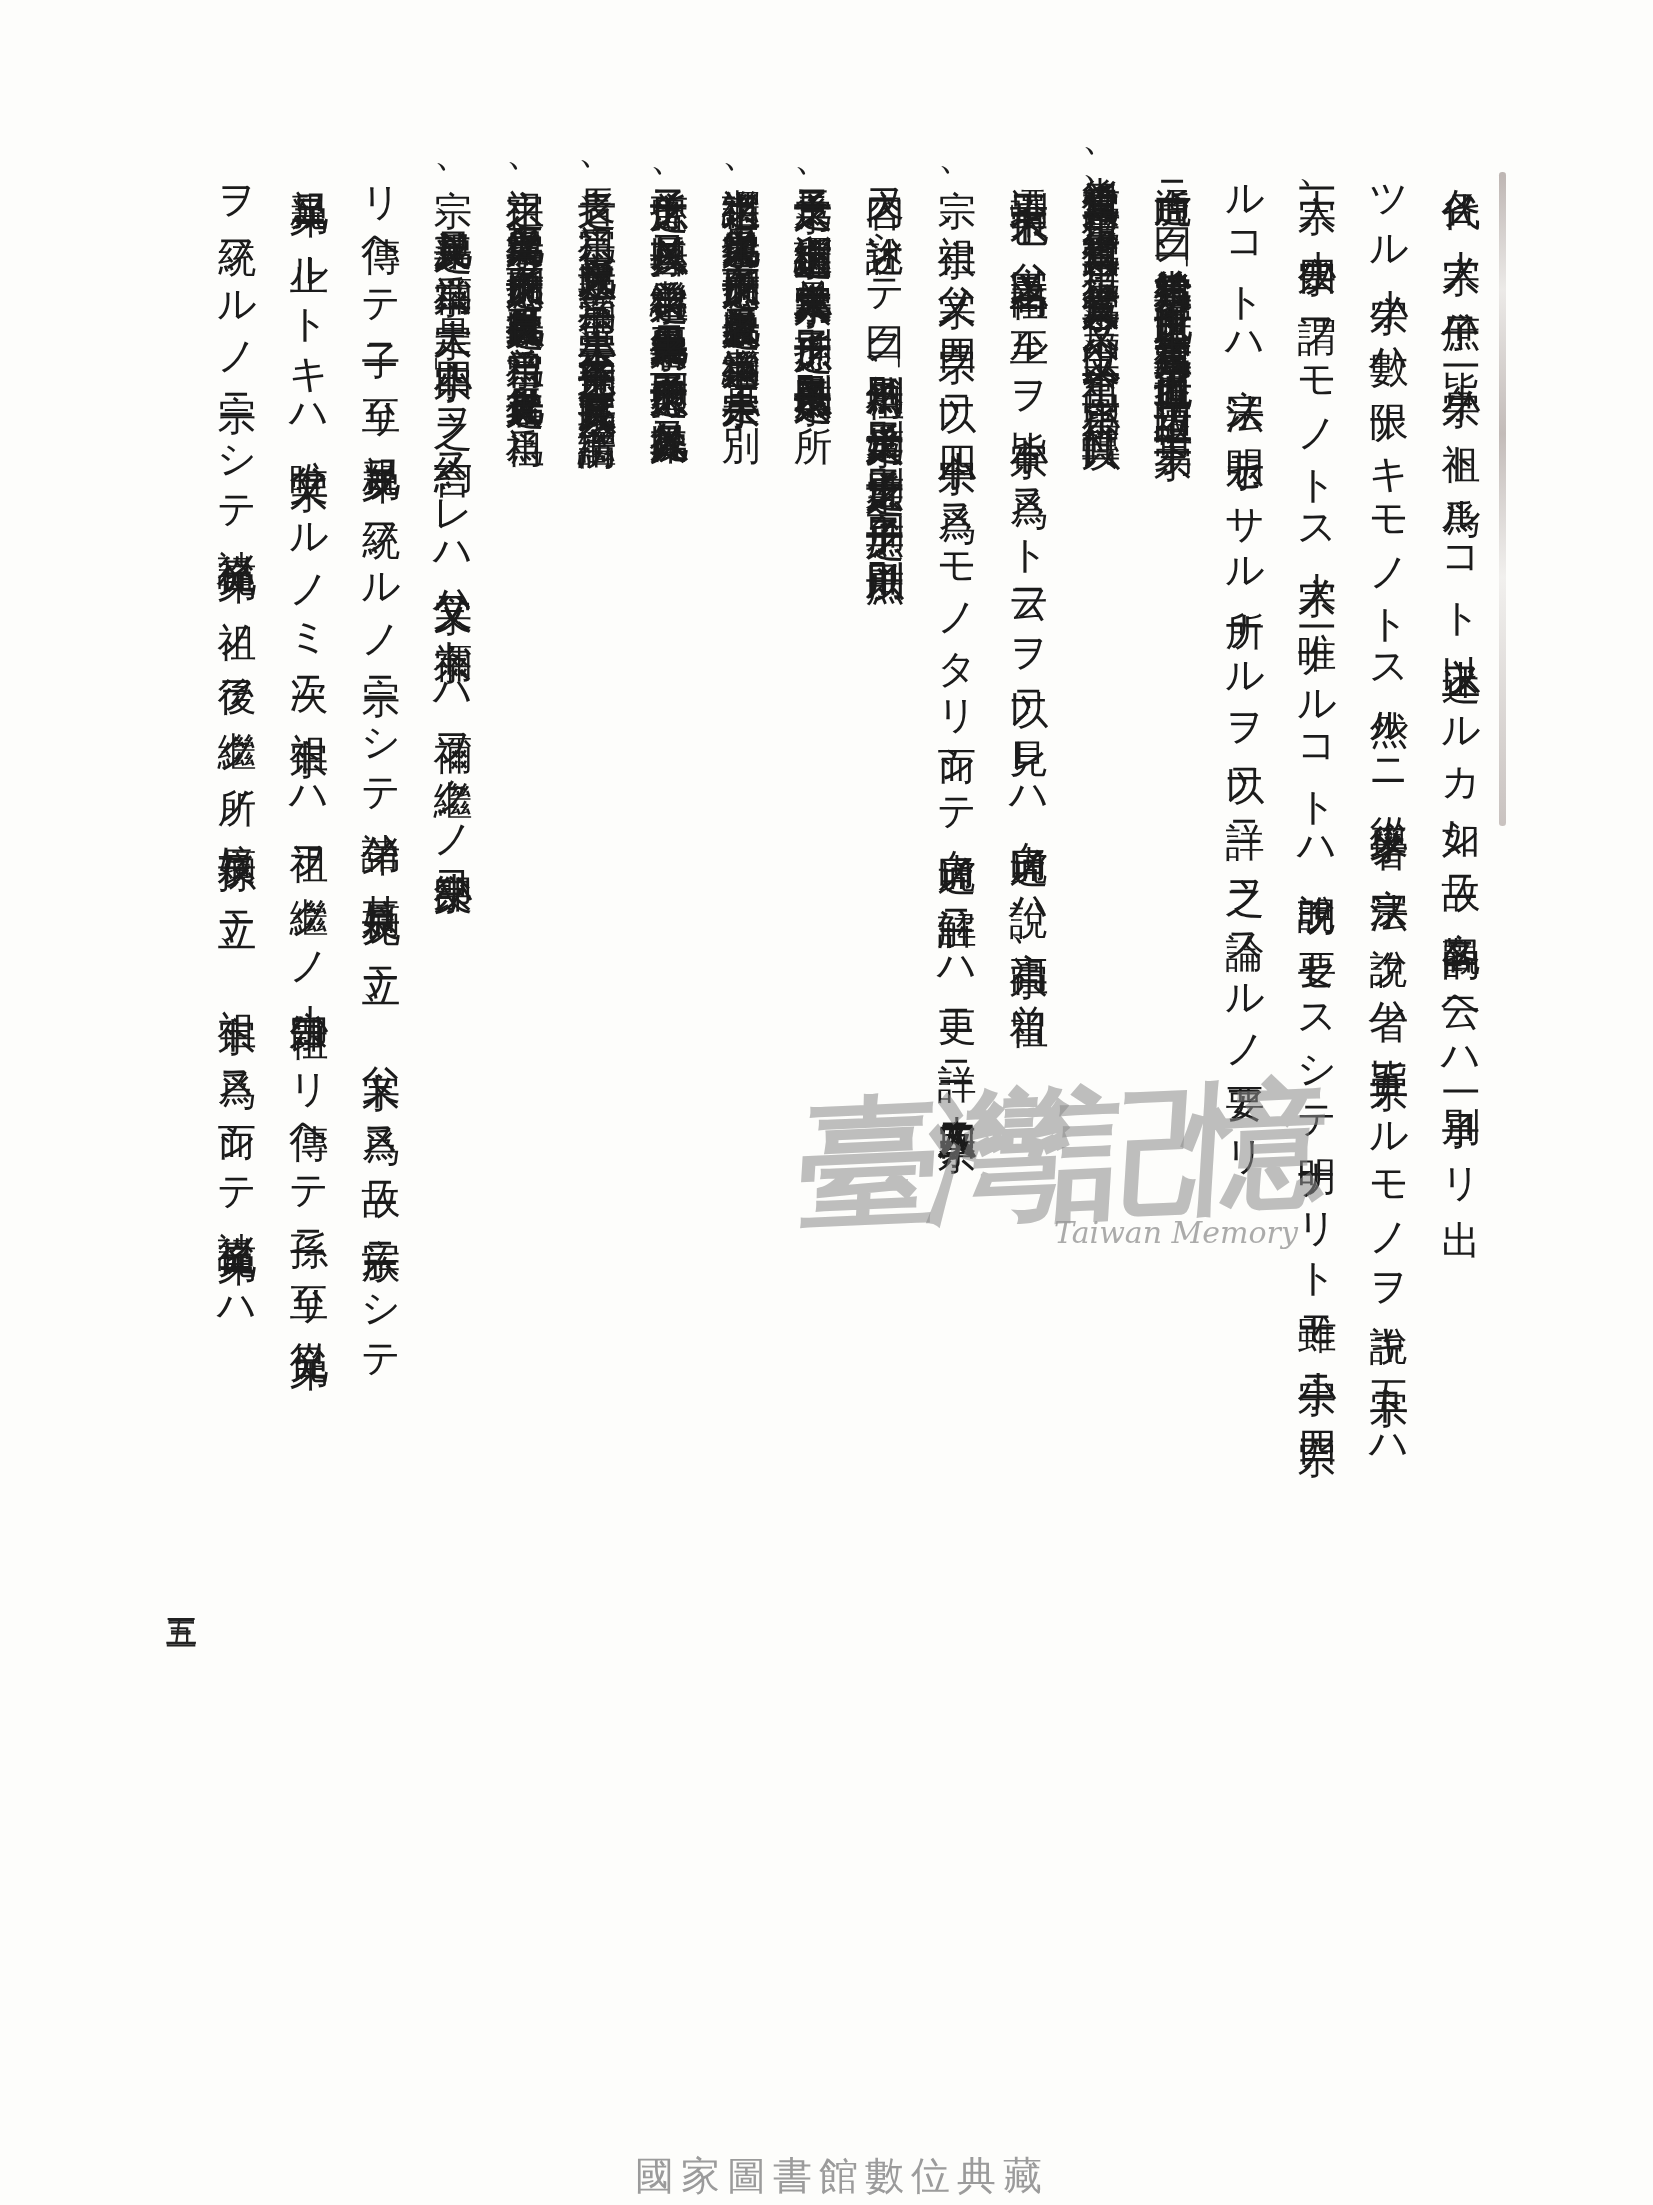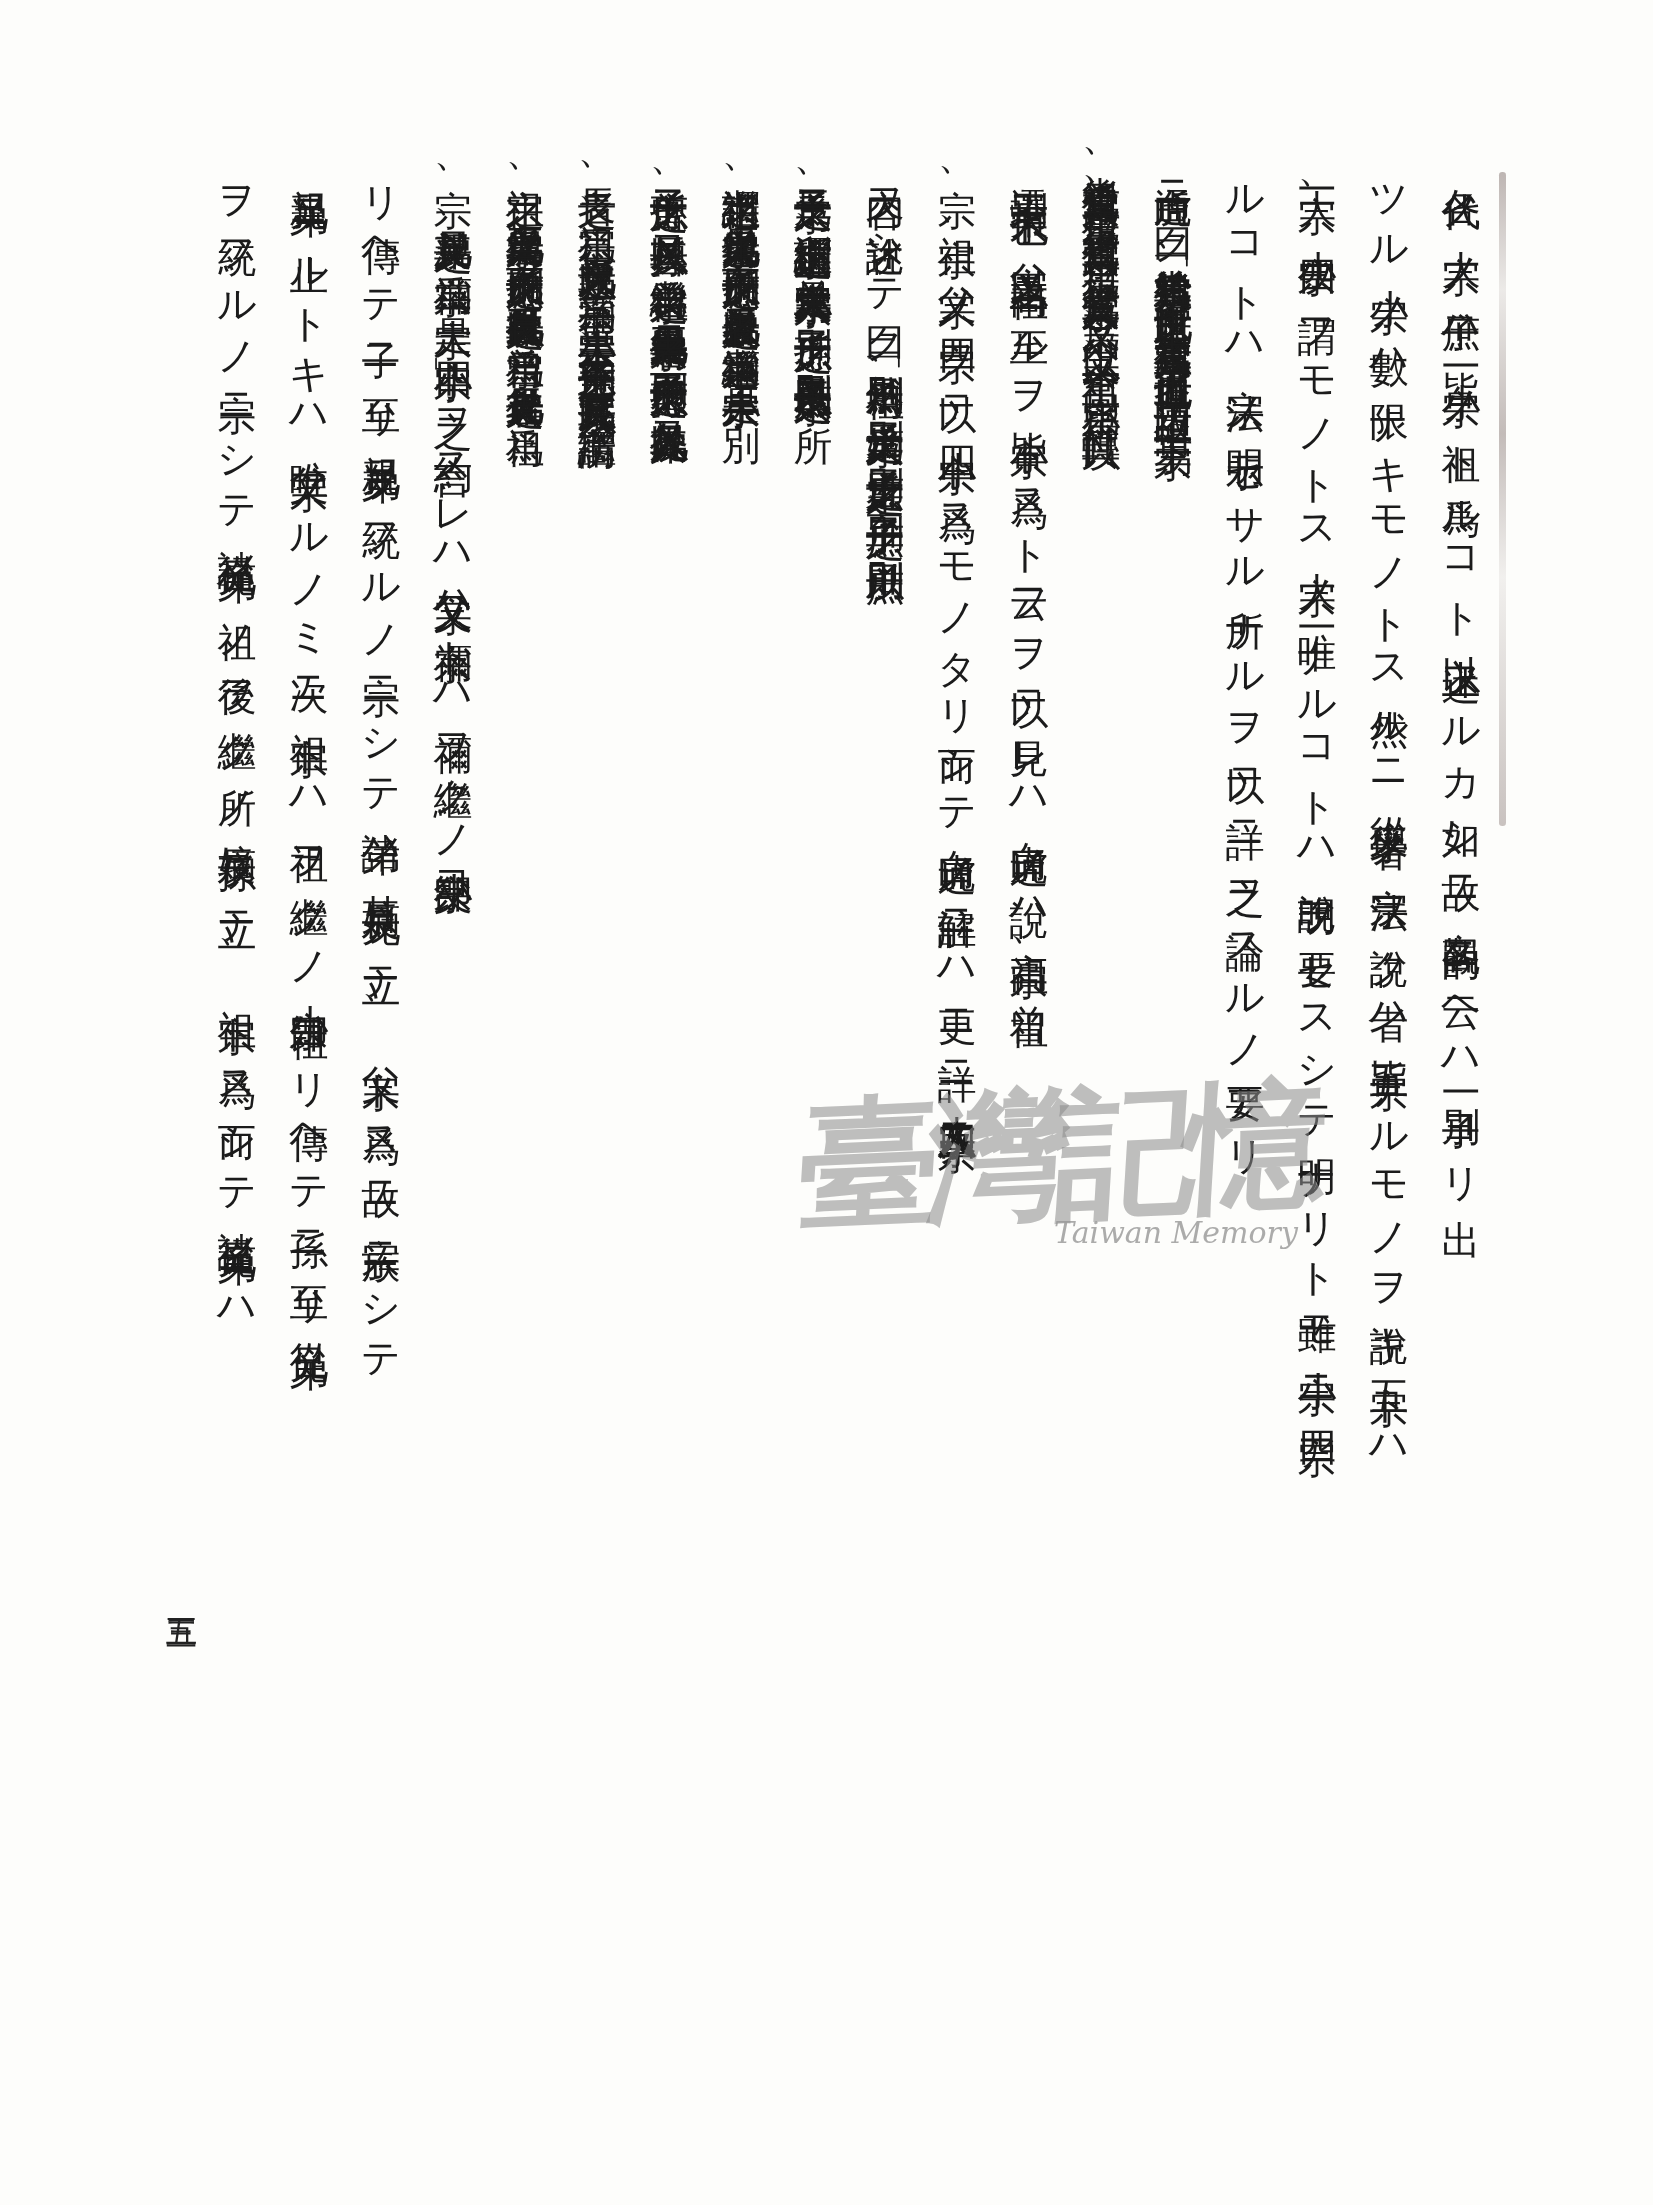--- a/index.html
+++ b/index.html
@@ -116,17 +116,18 @@
       <div class="col" style="letter-spacing: 5.5px;">親兄弟ニ止ルトキハ唯父宗アルノミ次ニ祖宗トハ祖ヲ繼クノ小宗卽祖ヨリ傳ヘテ孫ニ至リ從兄弟</div>
       <div class="col" style="letter-spacing: 5.5px;">ヲ統フルノ宗ニシテ諸從兄弟ハ祖ノ後ヲ繼ク所ノ嫡長孫ヲ立テ、祖宗ト爲ス而シテ諸從兄弟ニハ</div>
     </div>
 
   <div id="watermark-cjk">臺灣記憶</div>
 
   <div id="watermark-latin">Taiwan Memory</div>
 
   <div id="page-number">五三三</div>
 
+  <div id="footer-caption" style="color: rgb(155, 155, 155);">國家圖書館數位典藏</div>
 
   <div id="edge-artifact"></div>
 
 </div>
 
 
 </body></html>

